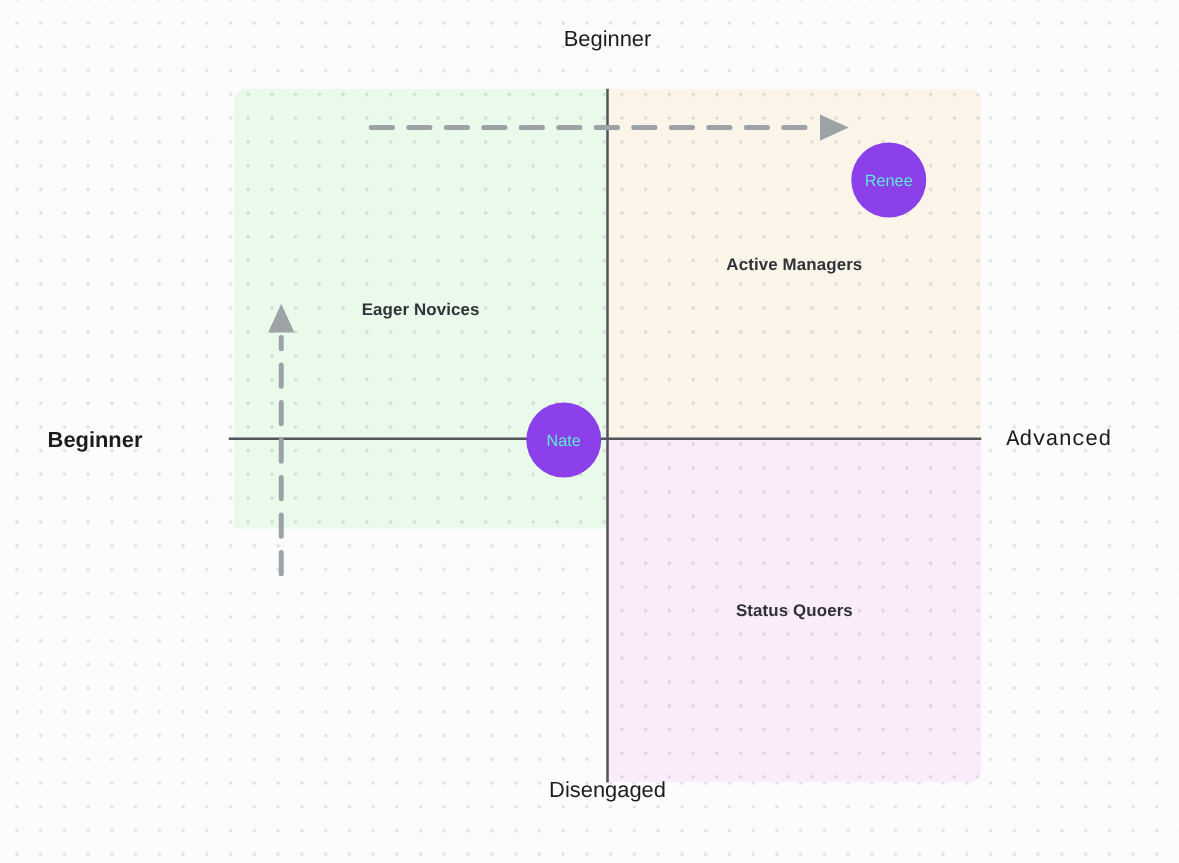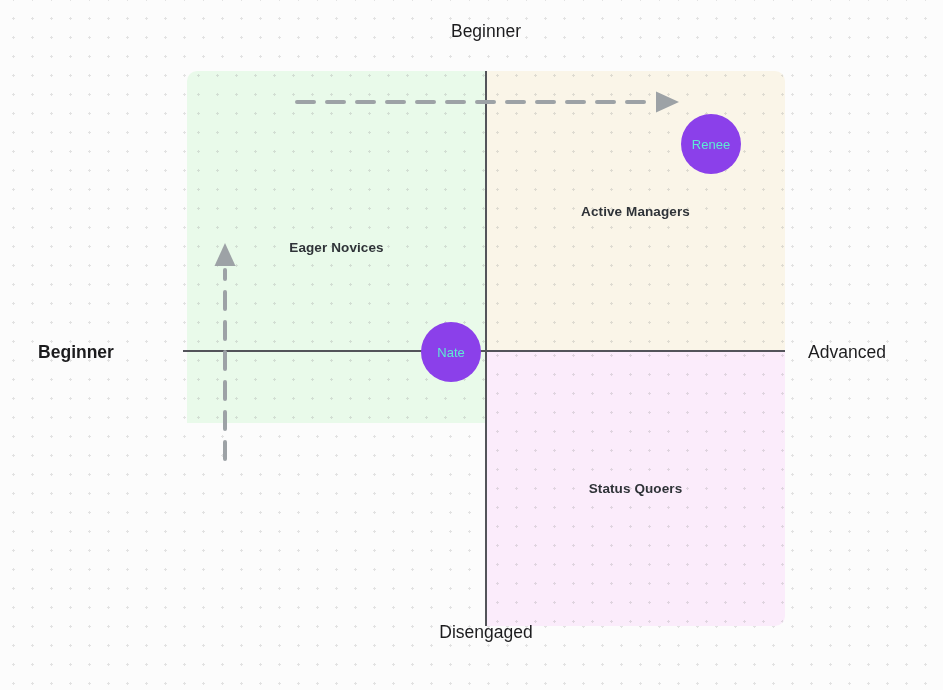--- a/index.html
+++ b/index.html
@@ -71,21 +71,21 @@
   .axis-label {
     position: absolute;
     font-size: 17.5px;
     color: #1C1C1E;
     white-space: nowrap;
     transform: translate(-50%, -50%);
   }
   .lbl-top    { left: 486px; top: 31px;  }
   .lbl-bottom { left: 486px; top: 632px; }
   .lbl-left   { left: 76px;  top: 352px; font-weight: bold; }
-  .lbl-right  { left: 847px; top: 352px; }
+  .lbl-right  { left: 847px; top: 352px; font-family: Liberation Mono, monospace; }
 
   
   .marker {
     position: absolute;
     width: 60px;
     height: 60px;
     border-radius: 50%;
     display: flex;
     align-items: center;
     justify-content: center;

